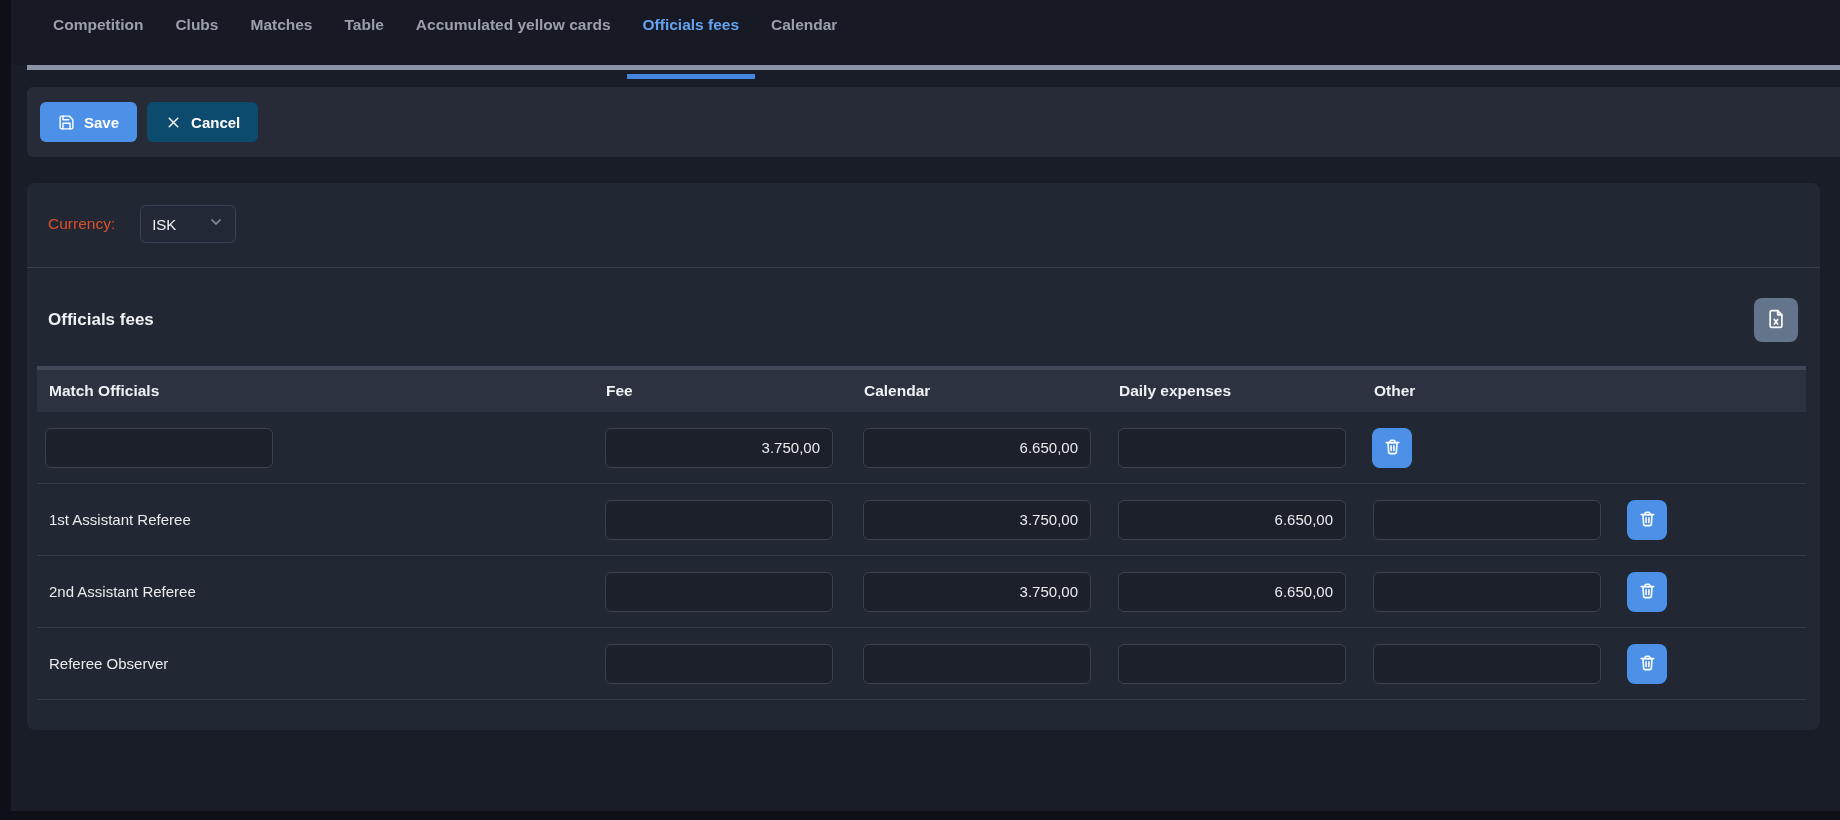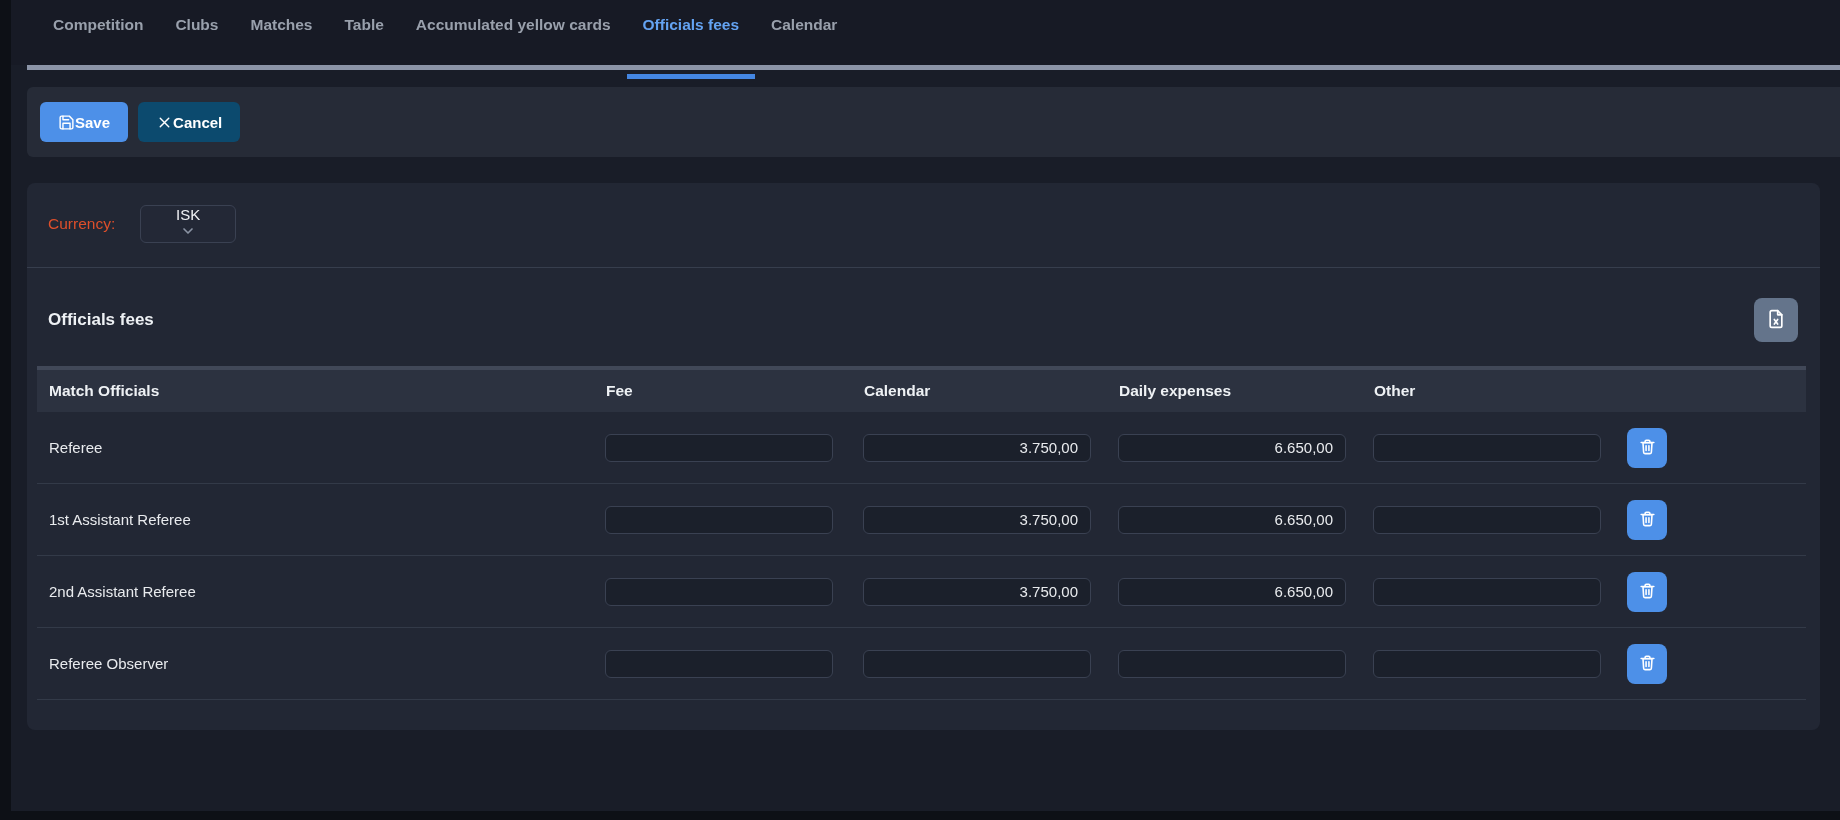--- a/index.html
+++ b/index.html
@@ -38,21 +38,21 @@
   }
 
   
   .toolbar {
     margin:17px 0 0 16px; height:70px;
     background:#262b37; border-radius:6px 0 0 6px;
     display:flex; align-items:center; gap:10px; padding-left:13px;
   }
   .btn {
     height:40px; border:none; border-radius:6px;
-    display:inline-flex; align-items:center; 
+    display:inline-flex; align-items:center; gap:9px;
     padding:0 18px; font-size:15px; font-weight:bold;
     color:#ffffff; cursor:pointer;
     font-family:"Liberation Sans", sans-serif;
   }
   .btn.save   { background:#4d90e8; }
   .btn.cancel { background:#0c4a6e; }
   .btn svg { display:block; }
 
   
   .panel {
@@ -63,21 +63,21 @@
   .currency-row {
     display:flex; align-items:center; gap:25px;
     padding:22px 20px 24px 21px;
   }
   .currency-label { color:#dd4f2b; font-size:15.5px; }
   .select {
     width:96px; height:38px;
     border:1px solid #3a4152; border-radius:6px;
     background:#232836;
     display:flex; align-items:center; justify-content:space-between;
-    padding:0 11px; cursor:pointer;flex-direction:column;
+    padding:0 11px; cursor:pointer;
   }
   .select .sel-value { color:#f0f2f5; font-size:15px; }
   .divider { height:1px; background:#373e4d; }
 
   .section-header {
     display:flex; align-items:center; justify-content:space-between;
     padding:30px 22px 24px 21px;
   }
   .section-title { color:#eef1f4; font-size:17px; font-weight:bold; }
   .export-btn {
@@ -96,21 +96,21 @@
   .thead {
     height:46px; background:#2c3240;
     border-top:4px solid #414858;
     color:#eef1f4; font-weight:bold; font-size:15.5px;
   }
   .th { padding-left:9px; }
   .th.official { padding-left:12px; }
   .tr { height:72px; border-bottom:1px solid #333a48; }
   .td.official { color:#e9ebee; font-size:15px; padding-left:12px; }
   .cell-input {
-    margin-left:8px; width:228px; height:28px;
+    margin-left:8px; width:228px; height:40px;
     background:#1b202b; border:1px solid #3a4152; border-radius:6px;
     color:#e9ebee; font-size:15px; text-align:right; padding-right:12px;
     font-family:"Liberation Sans", sans-serif;
   }
   .trash-btn {
     margin-left:7px; width:40px; height:40px;
     background:#4d90e8; border:none; border-radius:8px; cursor:pointer;
     display:flex; align-items:center; justify-content:center;
   }
 </style>
@@ -185,21 +185,20 @@
       <div class="thead">
         <div class="th official">Match Officials</div>
         <div class="th">Fee</div>
         <div class="th">Calendar</div>
         <div class="th">Daily expenses</div>
         <div class="th">Other</div>
         <div class="th"></div>
       </div>
       <div id="tbody">
   <div class="tr">
-    <div class="td official">Referee</div>
     <div class="td"><input class="cell-input" value="" style=""></div>
     <div class="td"><input class="cell-input" value="3.750,00" style=""></div>
     <div class="td"><input class="cell-input" value="6.650,00" style=""></div>
     <div class="td"><input class="cell-input" value="" style=""></div>
     <div class="td">
       <button class="trash-btn">
         <span>
           <svg width="19" height="19" viewBox="0 0 24 24" fill="none" stroke="#ffffff" stroke-width="2" stroke-linecap="round" stroke-linejoin="round">
             <path d="M4 7h16"></path>
             <path d="M9 7V5.5A1.5 1.5 0 0 1 10.5 4h3A1.5 1.5 0 0 1 15 5.5V7"></path>

